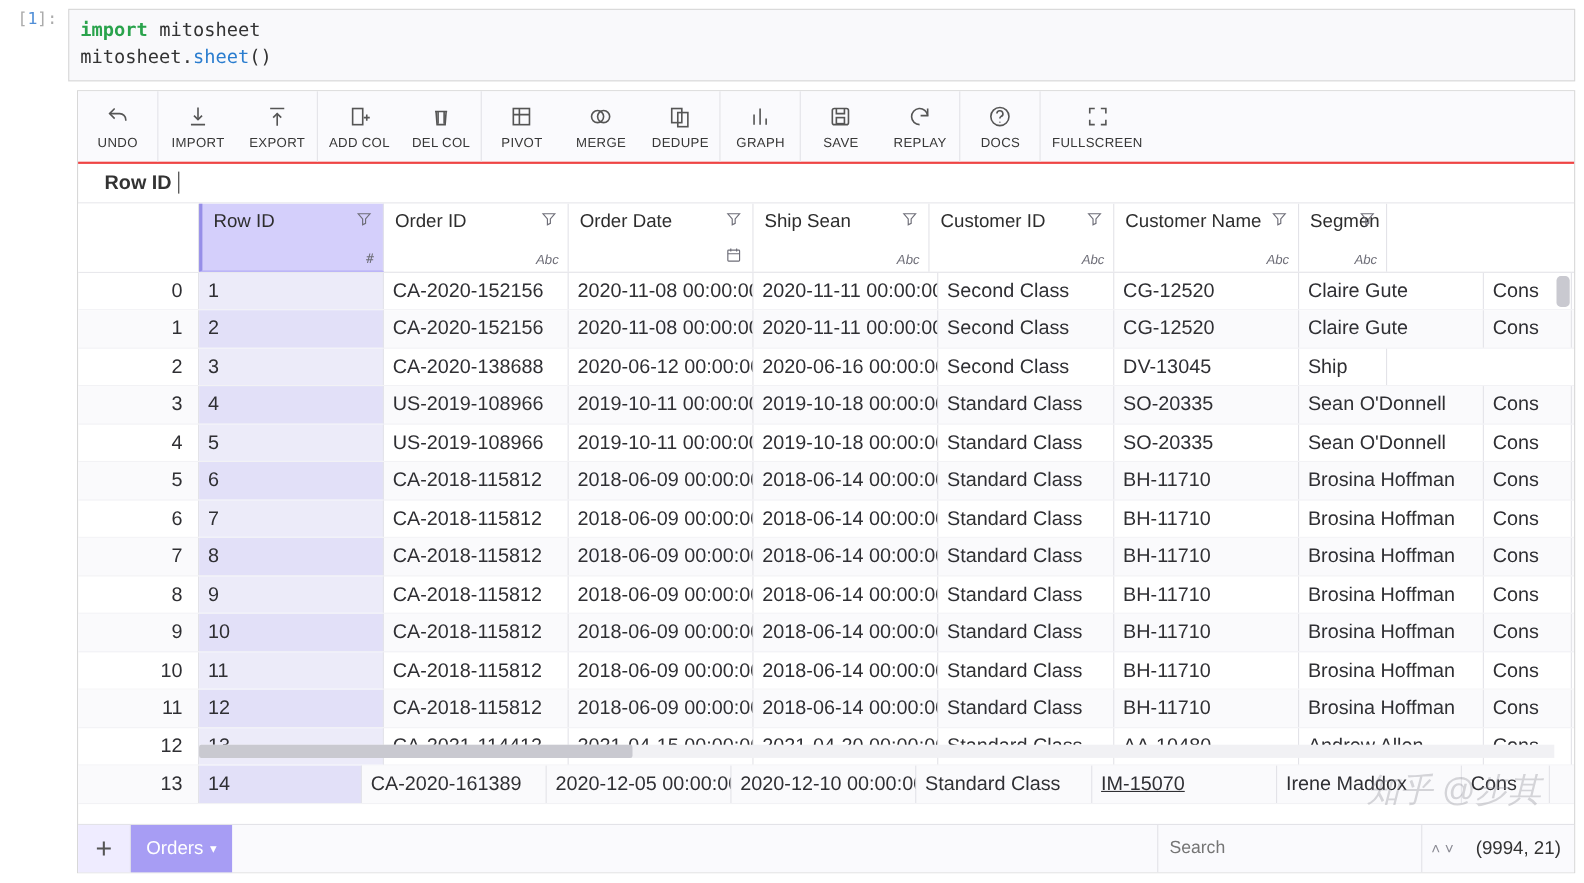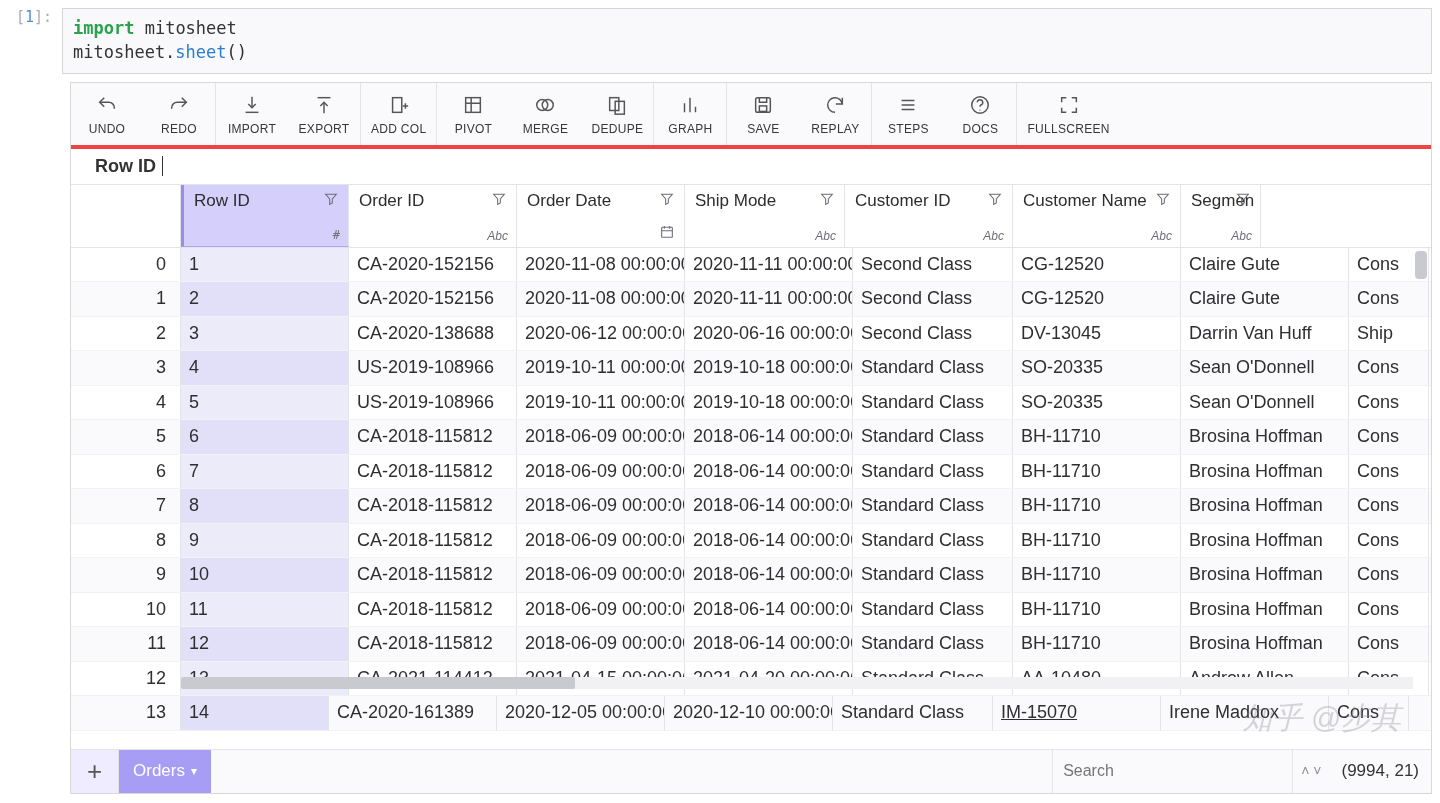--- a/index.html
+++ b/index.html
@@ -39,21 +39,21 @@
   margin-right: 8px;
   border: 1px solid #d8d8d8;
   background: #fff;
   display: flex;
   flex-direction: column;
   height: 712px;
   position: relative;
 }
 .toolbar {
   display: flex;
-  border-bottom: 4px solid #ef4444;
+  border-bottom: 2px solid #ef4444;
   background: #fafafd;
   height: 66px;
 }
 .tool-sep { width: 1px; background: #e3e3e8; }
 .tool-btn {
   display: flex;
   flex-direction: column;
   align-items: center;
   justify-content: center;
   padding: 0 10px;
@@ -247,29 +247,20 @@
   <div class="toolbar" id="toolbar">
       <div class="tool-btn">
         <div class="icon-slot">
           <svg width="22" height="22" viewBox="0 0 24 24">
             <path d="M9 14l-5-5 5-5"></path>
             <path d="M4 9h10a6 6 0 0 1 6 6v1"></path>
           </svg>
         </div>
         <div class="label">UNDO</div>
       </div>
-      <div class="tool-btn">
-        <div class="icon-slot">
-          <svg width="22" height="22" viewBox="0 0 24 24">
-            <path d="M15 14l5-5-5-5"></path>
-            <path d="M20 9H10a6 6 0 0 0-6 6v1"></path>
-          </svg>
-        </div>
-        <div class="label">REDO</div>
-      </div>
       <div class="tool-sep"></div>
       <div class="tool-btn">
         <div class="icon-slot">
           <svg width="22" height="22" viewBox="0 0 24 24">
             <path d="M12 3v12"></path>
             <path d="M8 11l4 4 4-4"></path>
             <path d="M5 20h14"></path>
           </svg>
         </div>
         <div class="label">IMPORT</div>
@@ -287,20 +278,30 @@
       <div class="tool-sep"></div>
       <div class="tool-btn">
         <div class="icon-slot">
           <svg width="22" height="22" viewBox="0 0 24 24">
             <rect x="5" y="4" width="10" height="16"></rect>
             <path d="M19 10v6M16 13h6"></path>
           </svg>
         </div>
         <div class="label">ADD COL</div>
       </div>
+      <div class="tool-btn">
+        <div class="icon-slot">
+          <svg width="22" height="22" viewBox="0 0 24 24">
+            <path d="M6 7h12"></path>
+            <path d="M9 7v12M15 7v12"></path>
+            <path d="M7 7l1 13h8l1-13"></path>
+          </svg>
+        </div>
+        <div class="label">DEL COL</div>
+      </div>
       <div class="tool-sep"></div>
       <div class="tool-btn">
         <div class="icon-slot">
           <svg width="22" height="22" viewBox="0 0 24 24">
             <rect x="4" y="4" width="16" height="16"></rect>
             <path d="M4 10h16M10 4v16"></path>
           </svg>
         </div>
         <div class="label">PIVOT</div>
       </div>
@@ -345,28 +346,20 @@
       <div class="tool-btn">
         <div class="icon-slot">
           <svg width="22" height="22" viewBox="0 0 24 24">
             <path d="M20 11A8 8 0 1 0 12 20"></path>
             <path d="M20 4v7h-7"></path>
           </svg>
         </div>
         <div class="label">REPLAY</div>
       </div>
       <div class="tool-sep"></div>
-      <div class="tool-btn">
-        <div class="icon-slot">
-          <svg width="22" height="22" viewBox="0 0 24 24">
-            <path d="M5 7h14M5 12h14M5 17h14"></path>
-          </svg>
-        </div>
-        <div class="label">STEPS</div>
-      </div>
       <div class="tool-btn">
         <div class="icon-slot">
           <svg width="22" height="22" viewBox="0 0 24 24">
             <circle cx="12" cy="12" r="9"></circle>
             <path d="M9 9a3 3 0 1 1 4 3c-1 .5-1 1-1 2"></path>
             <circle cx="12" cy="17.5" r="0.7" fill="#555" stroke="none"></circle>
           </svg>
         </div>
         <div class="label">DOCS</div>
       </div>
@@ -405,21 +398,21 @@
           <div class="name">Order Date</div>
     <div class="filter-icon"><svg class="filter-svg" viewBox="0 0 24 24" fill="none" stroke="#6e6e78" stroke-width="1.6">
               <path d="M4 5h16l-6 7v6l-4 2v-8z"></path>
             </svg></div>
     <div class="type-icon"><svg width="18" height="16" viewBox="0 0 24 24" fill="none" stroke="#6e6e78" stroke-width="1.6">
               <rect x="4" y="5" width="16" height="15" rx="1"></rect>
               <path d="M4 10h16M8 3v4M16 3v4"></path>
             </svg></div>
         </div>
         <div class="gh-cell" style="width: 160px;">
-          <div class="name">Ship Mode</div>
+          <div class="name">Ship Sean</div>
     <div class="filter-icon"><svg class="filter-svg" viewBox="0 0 24 24" fill="none" stroke="#6e6e78" stroke-width="1.6">
               <path d="M4 5h16l-6 7v6l-4 2v-8z"></path>
             </svg></div>
     <div class="type-icon"><span>Abc</span></div>
         </div>
         <div class="gh-cell" style="width: 168px;">
           <div class="name">Customer ID</div>
     <div class="filter-icon"><svg class="filter-svg" viewBox="0 0 24 24" fill="none" stroke="#6e6e78" stroke-width="1.6">
               <path d="M4 5h16l-6 7v6l-4 2v-8z"></path>
             </svg></div>
@@ -464,21 +457,20 @@
           <div class="cell-data" style="width: 80px;">Cons</div>
         </div>
         <div class="grid-row">
           <div class="cell-index">2</div>
           <div class="cell-data selcol" style="width: 168px;">3</div>
           <div class="cell-data" style="width: 168px;">CA-2020-138688</div>
           <div class="cell-data" style="width: 168px;">2020-06-12 00:00:00</div>
           <div class="cell-data" style="width: 168px;">2020-06-16 00:00:00</div>
           <div class="cell-data" style="width: 160px;">Second Class</div>
           <div class="cell-data" style="width: 168px;">DV-13045</div>
-          <div class="cell-data" style="width: 168px;">Darrin Van Huff</div>
           <div class="cell-data" style="width: 80px;">Ship</div>
         </div>
         <div class="grid-row even">
           <div class="cell-index">3</div>
           <div class="cell-data selcol even" style="width: 168px;">4</div>
           <div class="cell-data" style="width: 168px;">US-2019-108966</div>
           <div class="cell-data" style="width: 168px;">2019-10-11 00:00:00</div>
           <div class="cell-data" style="width: 168px;">2019-10-18 00:00:00</div>
           <div class="cell-data" style="width: 160px;">Standard Class</div>
           <div class="cell-data" style="width: 168px;">SO-20335</div>

